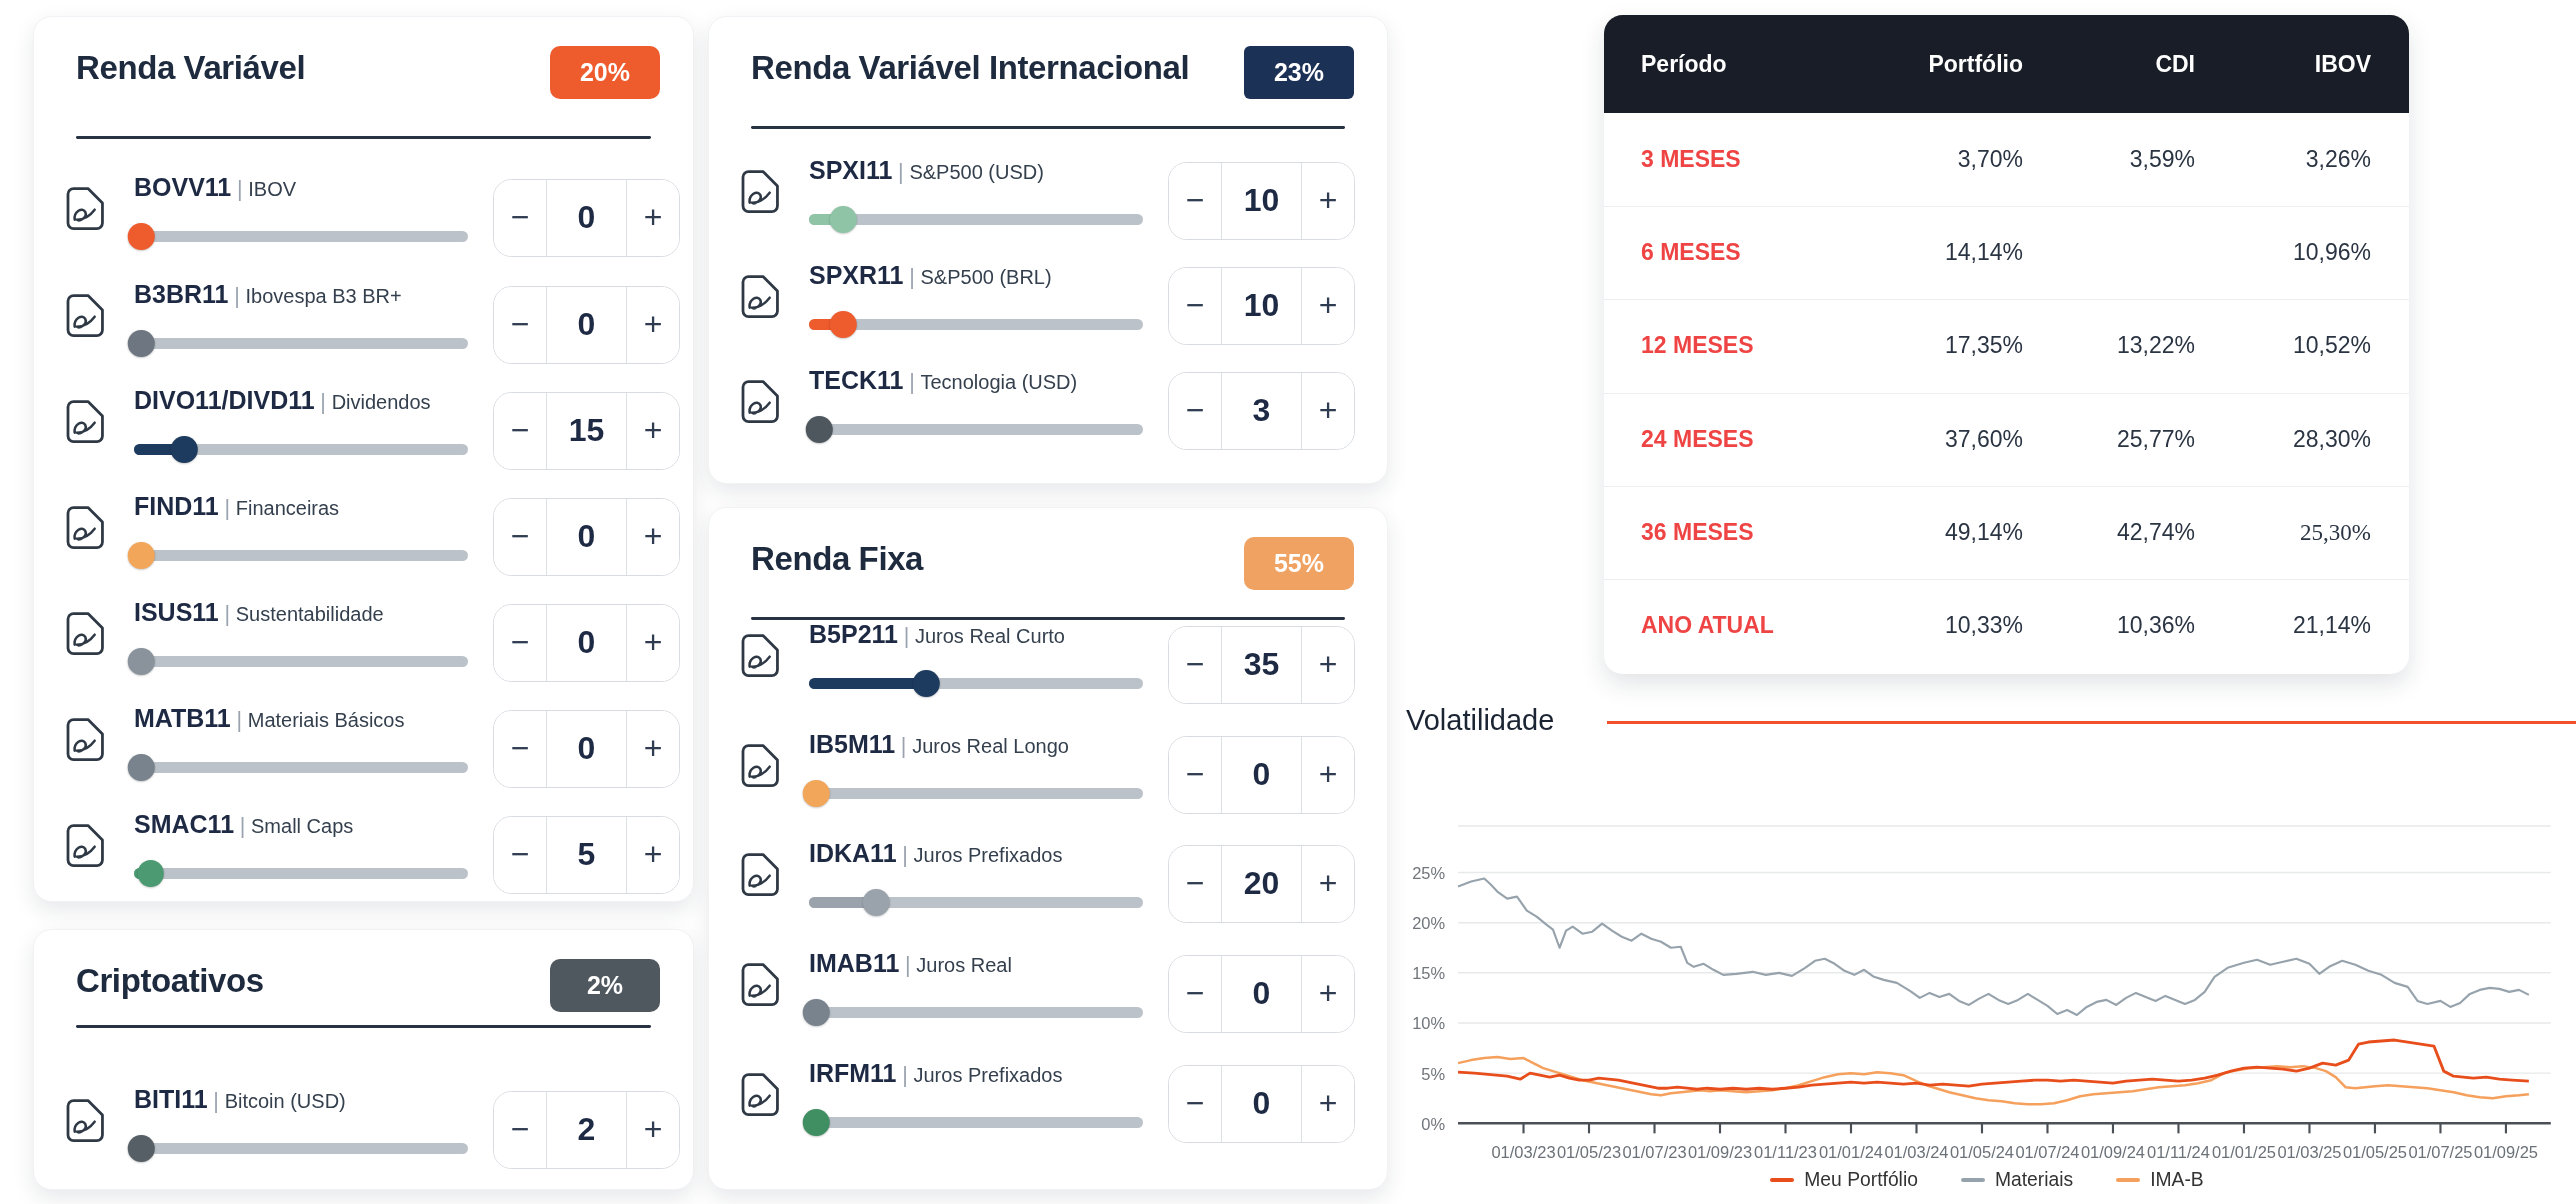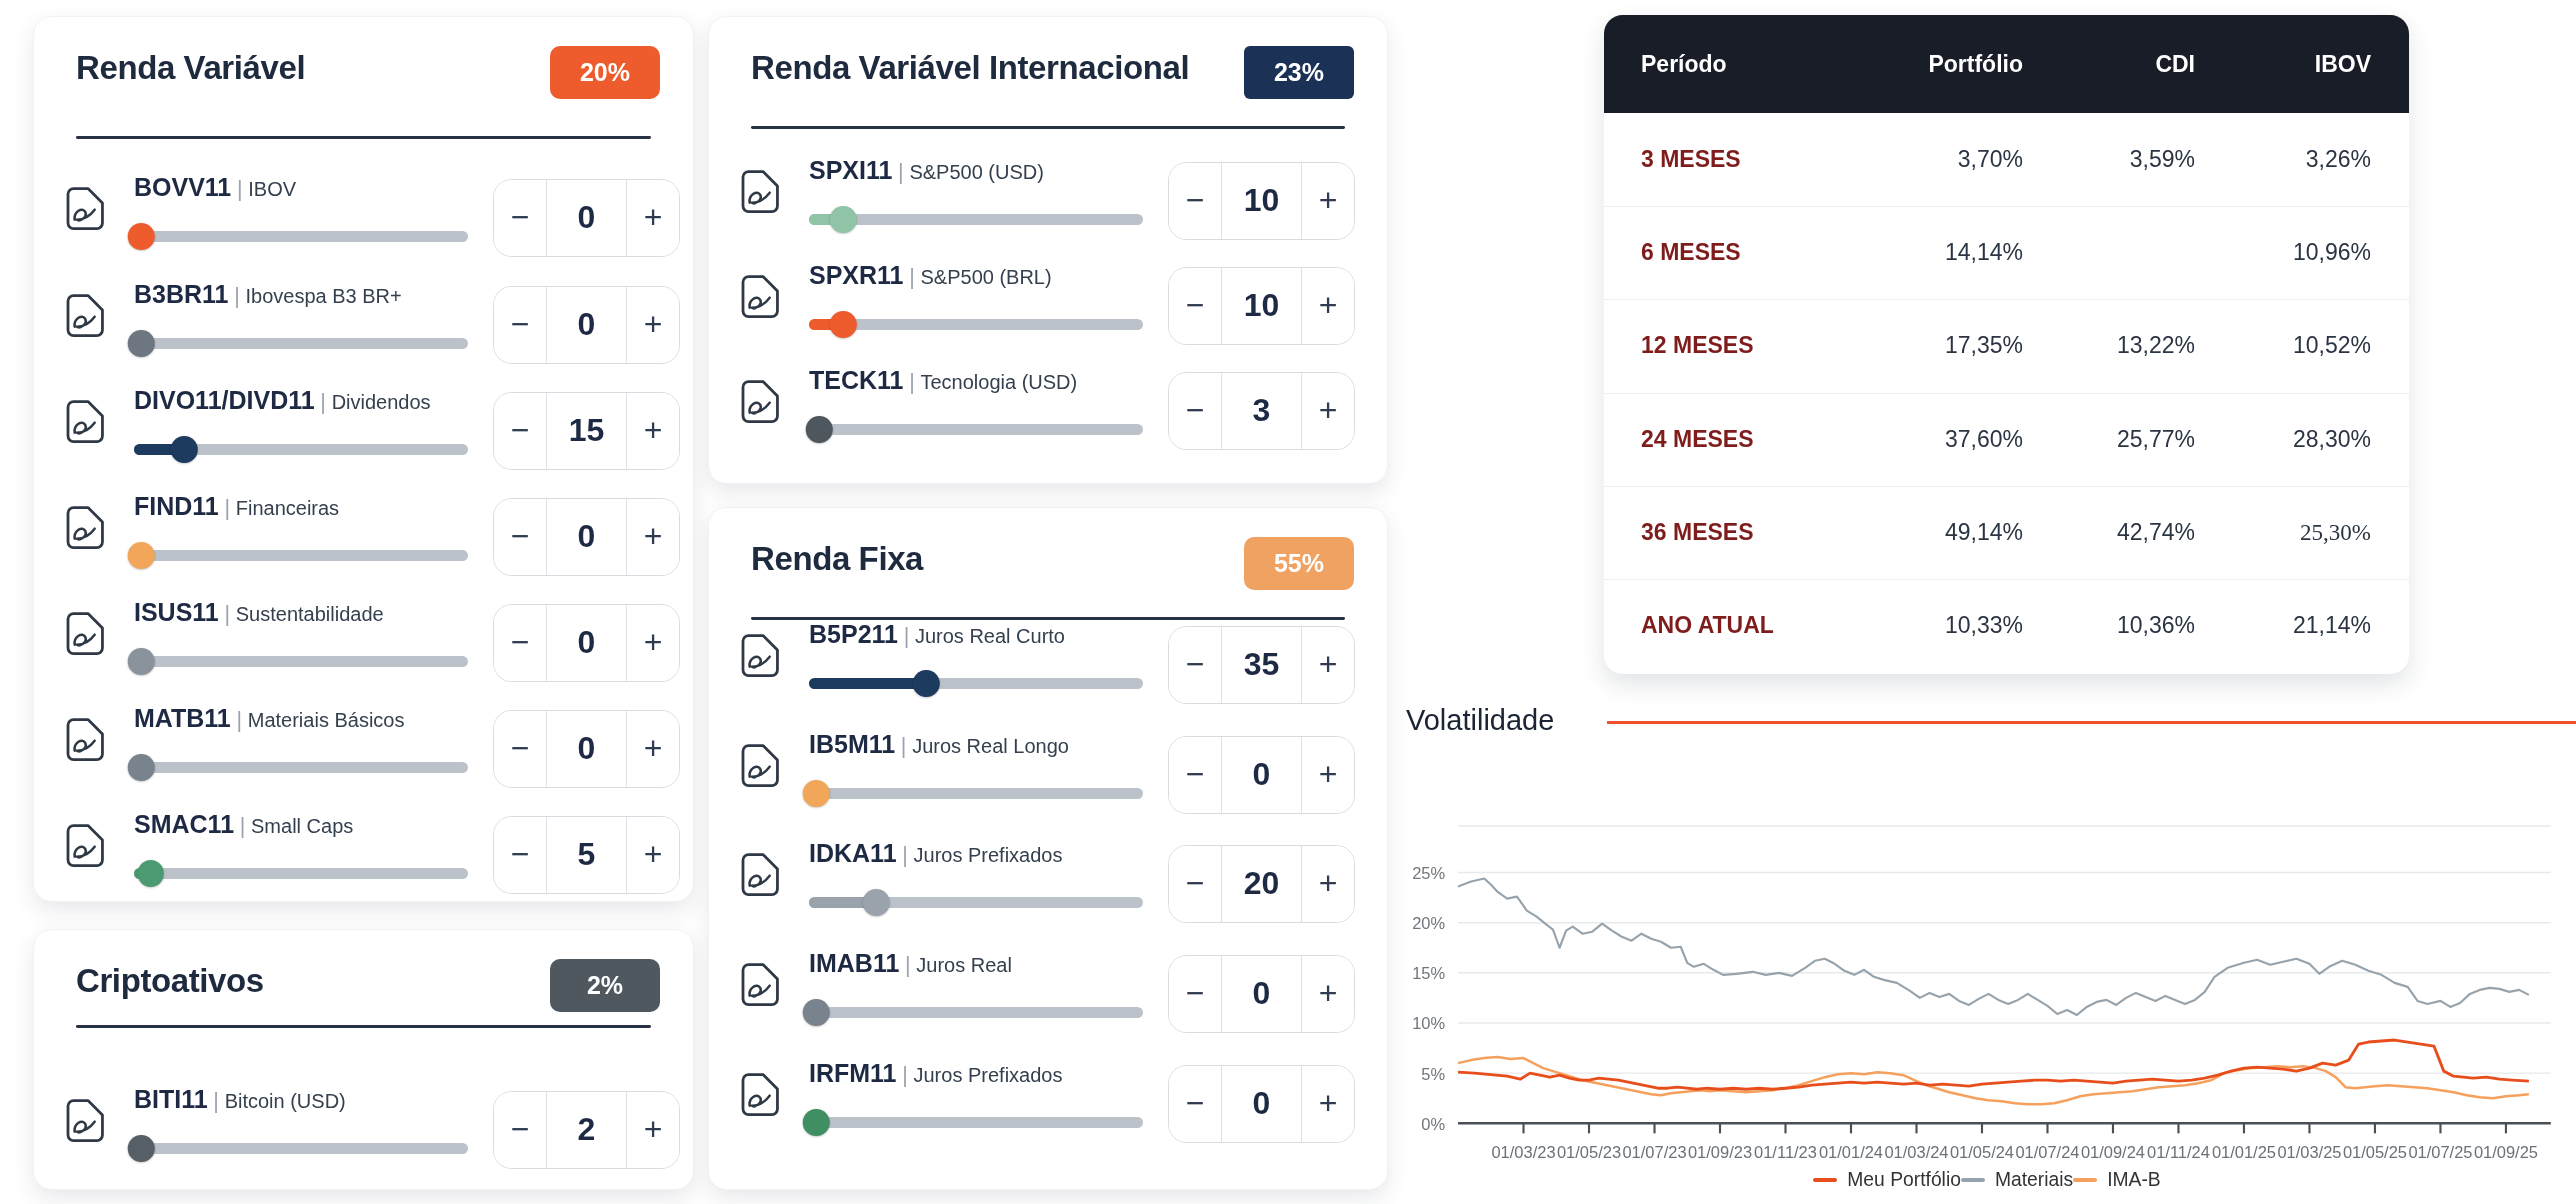--- a/index.html
+++ b/index.html
@@ -32,28 +32,28 @@
   .stepper .sval{flex:1;display:flex;align-items:center;justify-content:center;font-size:32px;
                  font-weight:600;color:#1E2A44;border-left:1.4px solid #DDE1E6;border-right:1.4px solid #DDE1E6;}
   
   .perf{position:absolute;left:1604px;top:15px;width:805px;height:659px;background:#fff;
         border-radius:18.6px;box-shadow:0 10px 24px rgba(25,35,55,.13);overflow:hidden;}
   .perf-head{position:absolute;left:0;top:0;width:100%;height:98px;background:#181D27;}
   .perf-head .h{position:absolute;top:0;height:98px;display:flex;align-items:center;color:#fff;
                 font-size:23px;font-weight:700;}
   .perf-row{position:absolute;left:0;width:100%;height:93px;}
   .perf-row .c0{position:absolute;left:37px;top:0;height:100%;display:flex;align-items:center;
-                font-size:23px;font-weight:700;color:#7f1d1d;}
+                font-size:23px;font-weight:700;color:#ef4444;}
   .perf-row .cn{position:absolute;top:0;height:100%;display:flex;align-items:center;justify-content:flex-end;
                 font-size:23px;color:#2A3442;}
   .perf-sep{position:absolute;left:0;width:100%;height:1.4px;background:#ECEEF1;}
   .vol-title{position:absolute;left:1406px;top:704px;font-size:29px;font-weight:500;color:#1B2433;}
   .vol-line{position:absolute;left:1607px;top:721px;width:969px;height:2.9px;background:#F0512C;}
   .legend{position:absolute;left:1541px;top:1169px;width:892px;display:flex;justify-content:center;
-          align-items:center;}
+          gap:43px;align-items:center;}
   .legend .li{display:flex;align-items:center;gap:10px;font-size:19.3px;color:#333;}
   .legend .dash{width:24px;height:3.6px;border-radius:2.1px;}
 </style>
 </head>
 <body>
 
 <div class="canvas">
   <div id="cards-root">
       <div class="card" style="left: 33px; top: 16px; width: 659px; height: 884px;">
         <div class="card-title">Renda Variável</div>

